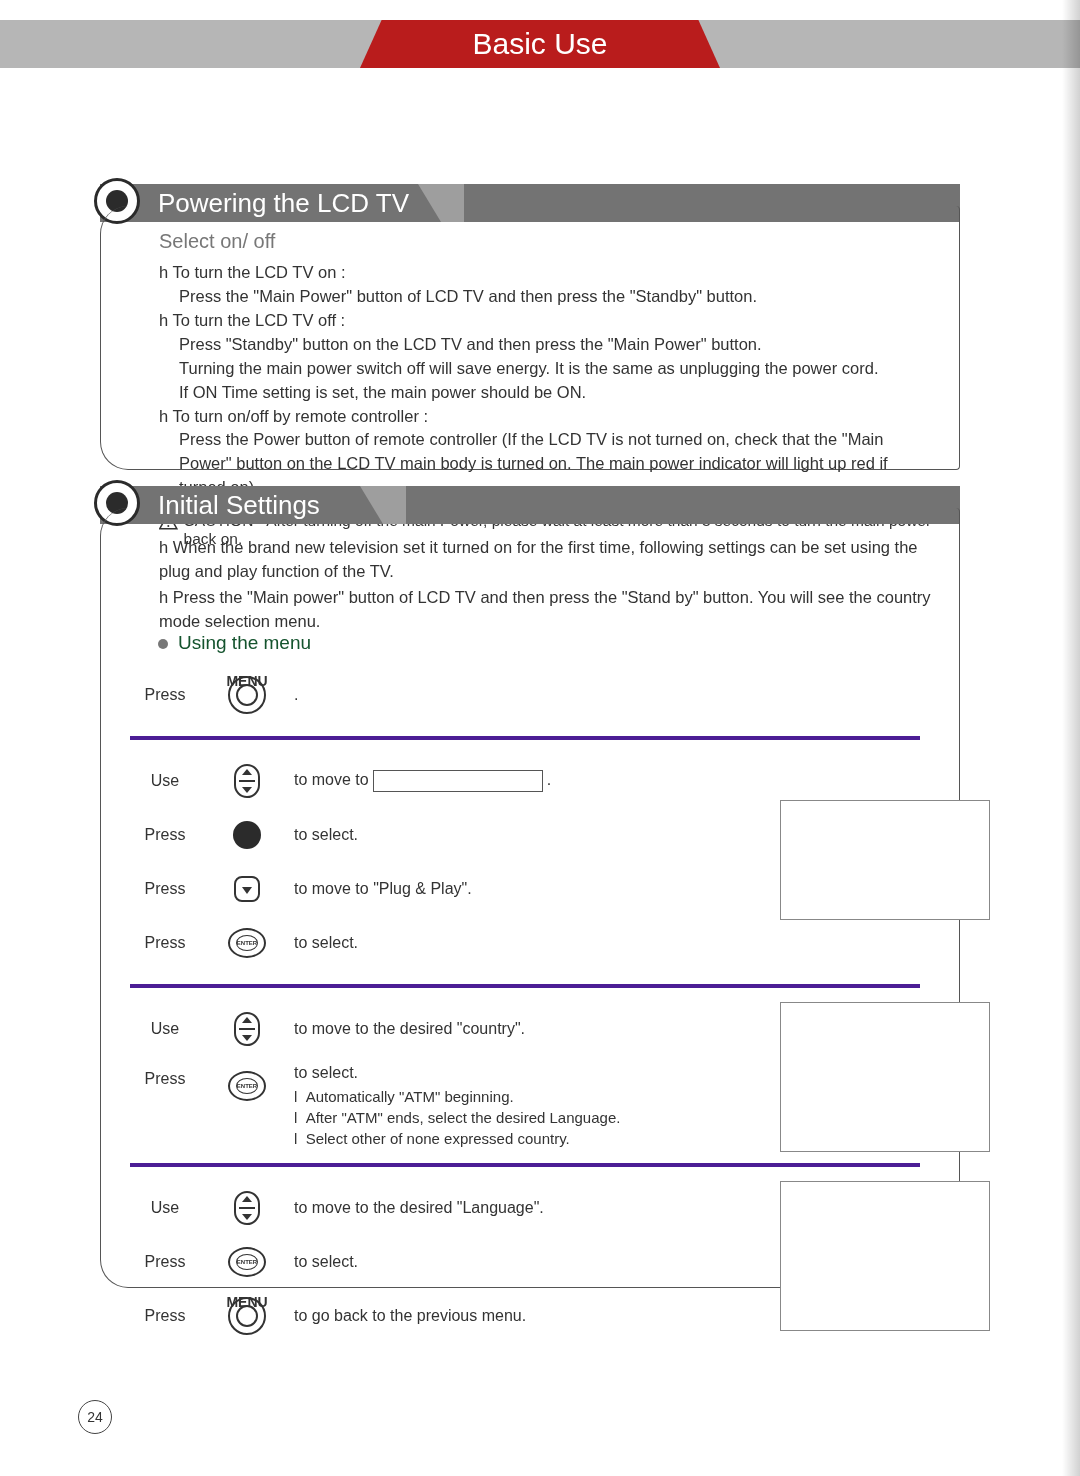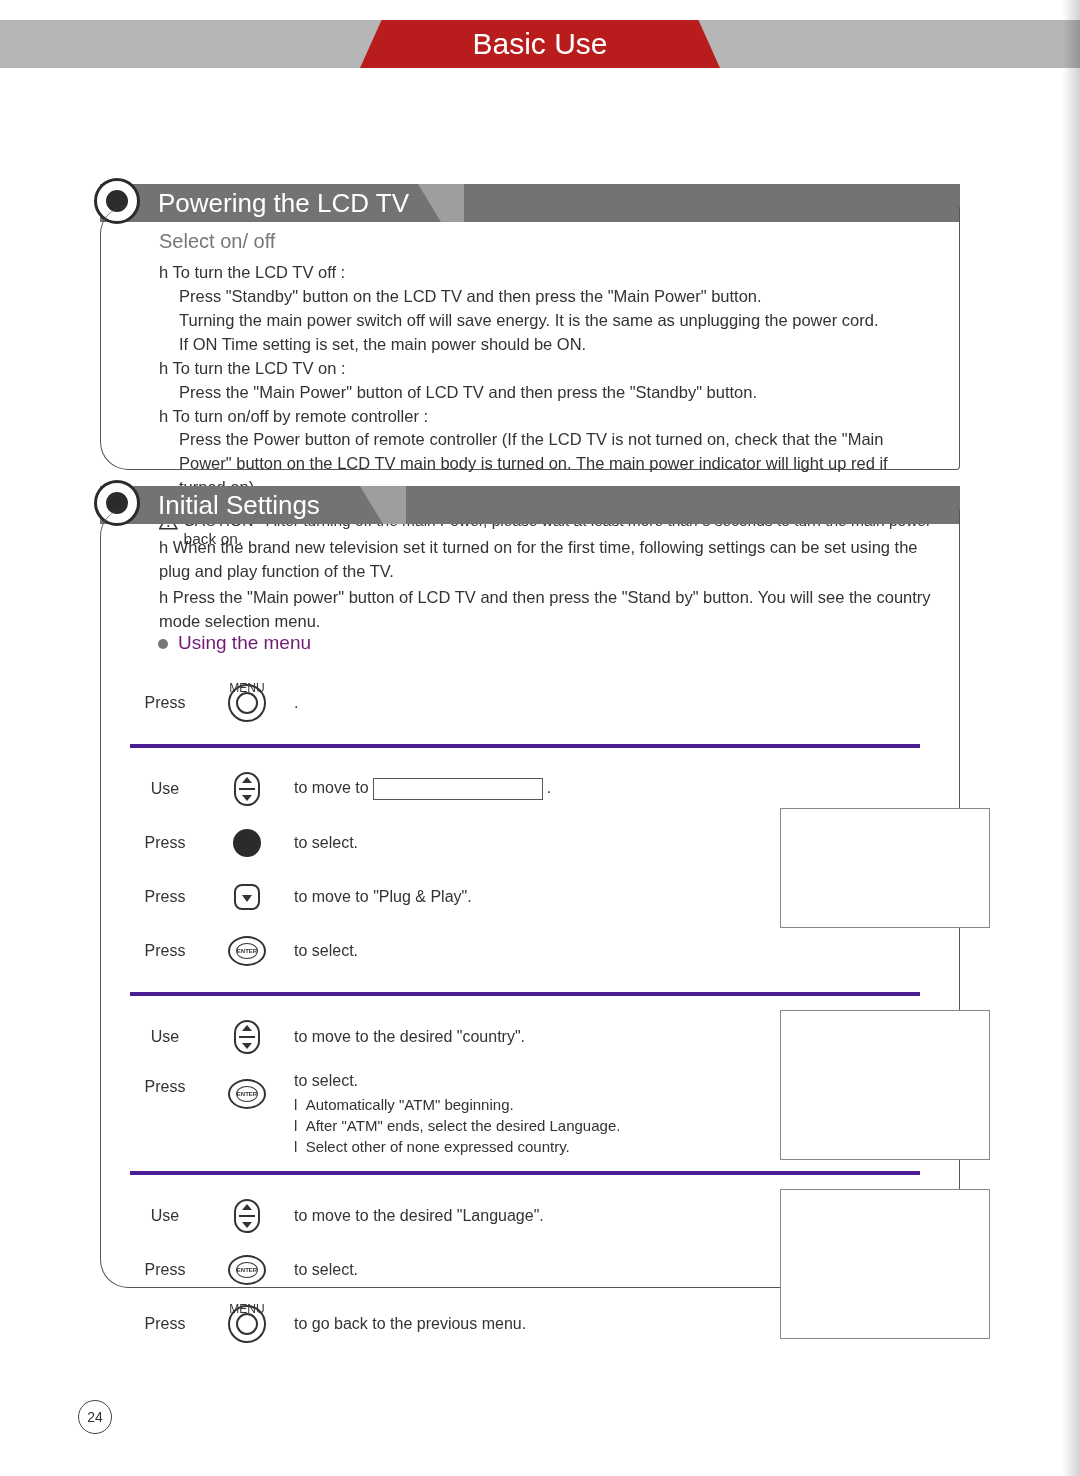--- a/index.html
+++ b/index.html
@@ -51,39 +51,39 @@
   }
 
   .subhead { color: #777; font-size: 20px; margin-bottom: 8px; }
   .line { font-size: 16.5px; line-height: 1.45; color: #333; }
   .indent { padding-left: 20px; }
   .caution-row { display: flex; align-items: flex-start; gap: 6px; margin-top: 12px; font-size: 15.5px; }
   .warn-icon { width: 20px; height: 18px; }
 
   
   .menu-area { position: absolute; left: 130px; top: 632px; width: 790px; }
-  .menu-head { color: #701a75; font-size: 19px; margin-left: 28px; margin-bottom: 8px; }
+  .menu-head { color: #14532d; font-size: 19px; margin-left: 28px; }
   .menu-bullet { display:inline-block; width:10px; height:10px; border-radius:50%; background:#777; margin-right:10px; vertical-align: middle;}
   .group { border-top: 4px solid #4c1d95; padding: 14px 0 14px 0; position: relative; }
   .group.first { border-top: none; }
   .row { display: flex; align-items: center; min-height: 54px; font-size: 16px; }
   .row .label { width: 90px; text-align: center; padding-right: 20px; }
   .row .btn { width: 54px; display:flex; justify-content:center; }
   .row .desc { padding-left: 20px; flex: 1; }
   .thumb { position: absolute; right: -70px; width: 210px; height: 120px; border: 1px solid #888; background: #fff; }
   .inp-box { display:inline-block; width: 170px; height: 22px; border:1px solid #555; vertical-align: middle; margin: 0 4px; }
   .notes { font-size: 15px; margin-top: 4px; line-height: 1.4; }
   .notes .nl { display:block; }
 
   
   .rb { width: 40px; height: 40px; display:inline-flex; align-items:center; justify-content:center; }
   .rb-circle { width:38px; height:38px; border:2px solid #333; border-radius:50%; display:flex; align-items:center; justify-content:center; font-size:8px; font-weight:bold; text-align:center; line-height:1; }
   .rb-inner-open { width:22px; height:22px; border:2px solid #333; border-radius:50%; }
   .rb-inner-solid { width:28px; height:28px; background:#2b2b2b; border-radius:50%; }
-  .rb-menu-label { position:absolute; top:-2px; font-size:12px; font-weight:normal; }
+  .rb-menu-label { position:absolute; top:-2px; font-size:14px; font-weight:bold; }
   .rb-updown { width:26px; height:34px; border:2px solid #333; border-radius:13px; position:relative; }
   .rb-updown::before, .rb-updown::after { content:''; position:absolute; left:50%; transform:translateX(-50%); width:0; height:0; border-left:5px solid transparent; border-right:5px solid transparent;}
   .rb-updown::before { top:3px; border-bottom:6px solid #333;}
   .rb-updown::after { bottom:3px; border-top:6px solid #333;}
   .rb-updown .mid { position:absolute; top:50%; left:3px; right:3px; height:2px; background:#333; transform:translateY(-50%);}
   .rb-down { width:26px; height:26px; border:2px solid #333; border-radius:8px; position:relative;}
   .rb-down::after { content:''; position:absolute; left:50%; top:50%; transform:translate(-50%,-30%); width:0; height:0; border-left:5px solid transparent; border-right:5px solid transparent; border-top:7px solid #333;}
   .rb-enter-ring { width:38px; height:30px; border:2px solid #333; border-radius:50%; display:flex; align-items:center; justify-content:center;}
   .rb-enter-core { width:22px; height:16px; border:1px solid #333; border-radius:50%; display:flex; align-items:center; justify-content:center; font-size:6px; font-weight:bold;}
 
@@ -106,28 +106,28 @@
       <div class="section-circle-inner"></div>
     </div>
   <div class="section-title">Powering the LCD TV</div>
   <div class="section-notch" style="left:318px;"></div>
 </div>
 
 <div class="panel" style="left:100px; top:206px; width:860px; height:264px; border-top:none; padding-top:24px;">
   <div class="subhead">Select on/ off</div>
 
   <div>
+    <div class="line">h <span>To turn the LCD TV on :</span></div>
+    <div class="line indent" style="white-space:pre-line;">Press the "Main Power" button of LCD TV and then press the "Standby" button.</div>
+  </div>
+  <div>
     <div class="line">h <span>To turn the LCD TV off :</span></div>
     <div class="line indent" style="white-space:pre-line;">Press "Standby" button on the LCD TV and then press the "Main Power" button.
 Turning the main power switch off will save energy. It is the same as unplugging the power cord.
 If ON Time setting is set, the main power should be ON.</div>
-  </div>
-  <div>
-    <div class="line">h <span>To turn the LCD TV on :</span></div>
-    <div class="line indent" style="white-space:pre-line;">Press the "Main Power" button of LCD TV and then press the "Standby" button.</div>
   </div>
   <div>
     <div class="line">h <span>To turn on/off by remote controller :</span></div>
     <div class="line indent" style="white-space:pre-line;">Press the Power button of remote controller (If the LCD TV is not turned on, check that the "Main Power" button on the LCD TV main body is turned on. The main power indicator will light up red if turned on).</div>
   </div>
 
   <div class="caution-row">
     <svg class="warn-icon" viewBox="0 0 24 22">
       <path d="M12 1 L23 21 L1 21 Z" fill="none" stroke="#333" stroke-width="2"></path>
       <line x1="12" y1="8" x2="12" y2="14" stroke="#333" stroke-width="2"></line>

